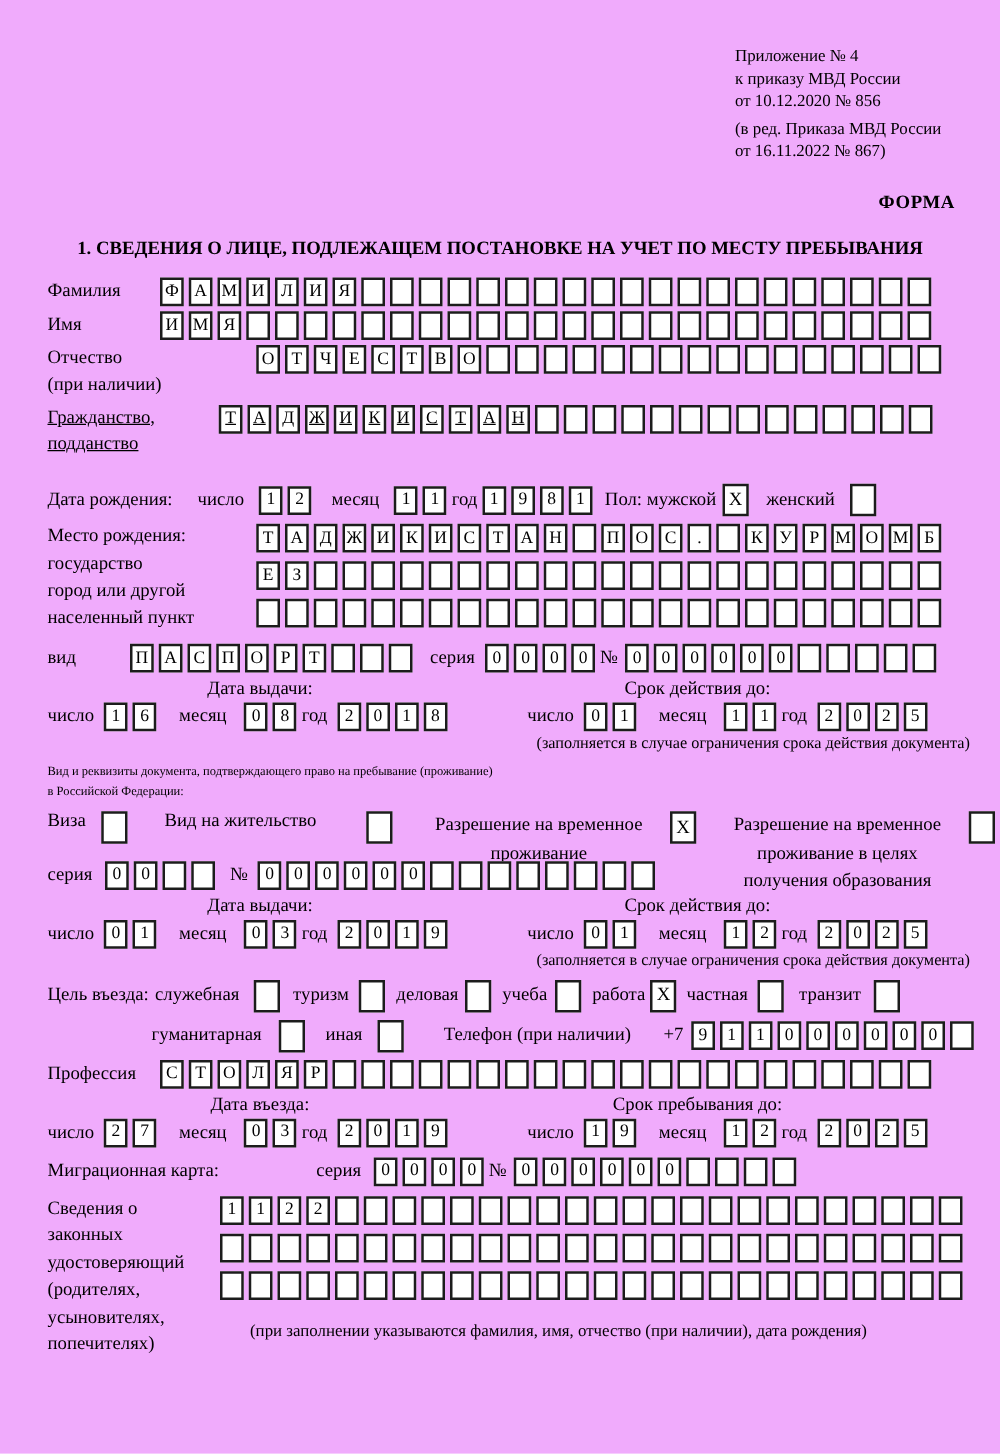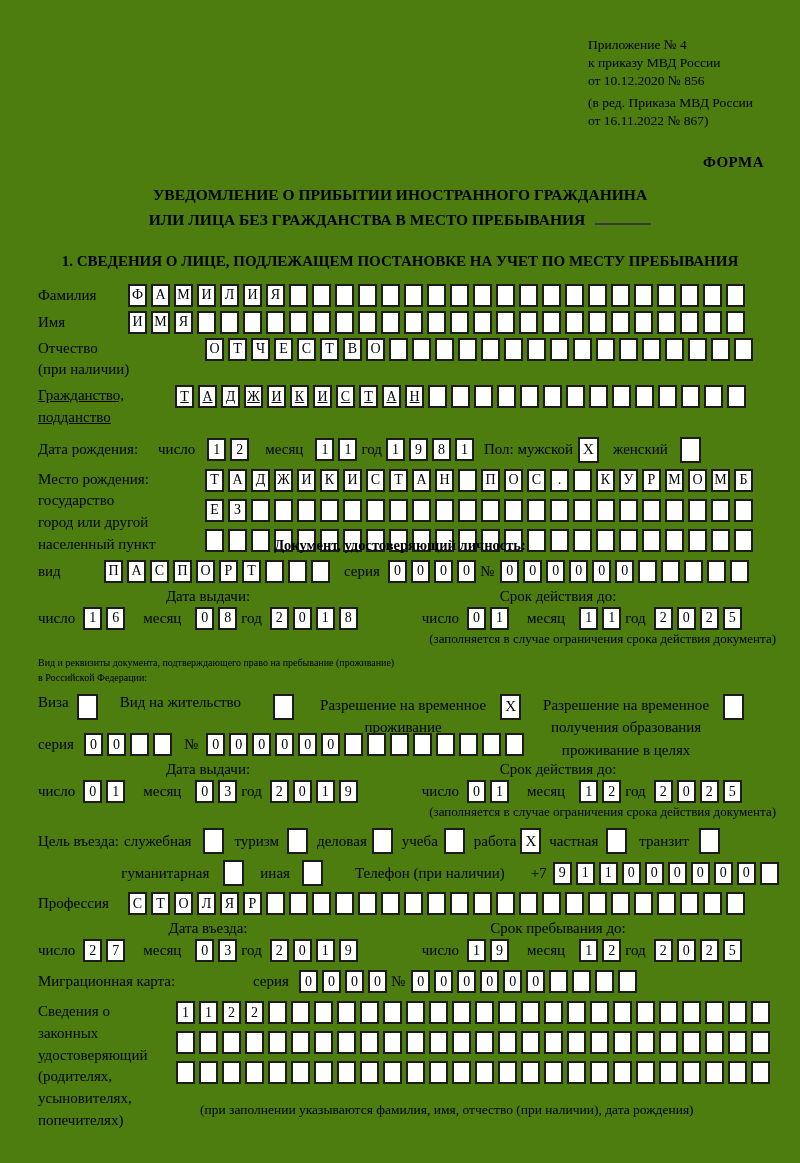--- a/index.html
+++ b/index.html
@@ -1,17 +1,17 @@
 <!DOCTYPE html>
 <html><head>
 <meta charset="utf-8">
 <style>
   html,body{margin:0;padding:0;background:#fff;}
   body{width:800px;font-family:"Liberation Serif",serif;color:#000;}
-  .page{position:relative;width:800px;height:1163px;background:#4d7c0f;overflow:hidden;box-sizing:border-box;}
+  .page{position:relative;width:800px;height:1163px;background:#f0abfc;overflow:hidden;box-sizing:border-box;}
 
   .hdr{margin:36px 0 0 588px;font-size:13.5px;line-height:1.32;}
   .hdr-gap{margin-top:5px;}
   .forma{margin:24px 36px 0 0;text-align:right;font-weight:bold;font-size:15px;letter-spacing:.5px;padding-left:36px;}
 
   .title{margin-top:12px;text-align:center;font-weight:bold;font-size:15.5px;line-height:1.6;}
   .blank-line{display:inline-block;width:56px;height:13px;border-bottom:2px solid #3a3a3a;margin-left:10px;}
 
   .sec-head{margin-top:20px;text-align:center;font-weight:bold;font-size:15px;}
 
@@ -30,45 +30,41 @@
 
   .dg-wrap{margin-left:38px;margin-top:5px;font-size:15px;}
   .dg-heads{display:flex;}
   .dg-heads div{text-align:center;}
   .dg-fields{display:flex;align-items:center;margin-top:2px;}
   .gap8{width:8px;} .gap14{width:14px;} .gap60{width:60px;}
   .limit-note{font-size:13px;text-align:right;margin:1px 24px 0 0;}
 
   .para{margin:8px 0 0 38px;font-size:10px;line-height:1.55;}
 
-  .cbrow{display:flex;align-items:flex-start;margin:8px 0 0 38px;font-size:15px;}
+  .cbrow{display:flex;align-items:flex-start;margin:8px 0 0 38px;font-size:15px;justify-content:space-between;}
   .cbrow .txt{margin-right:8px;}
   .cbrow .multiline{text-align:center;line-height:1.5;}
 
   .inlinegap{width:12px;flex:0 0 auto;}
   .footer-note{font-size:13.5px;margin:2px 0 0 200px;}
 </style>
 </head>
 <body>
 
 <div class="page">
 
   <div class="hdr">
     <div>Приложение № 4</div>
     <div>к приказу МВД России</div>
     <div>от 10.12.2020 № 856</div>
     <div class="hdr-gap">(в ред. Приказа МВД России</div>
     <div>от 16.11.2022 № 867)</div>
   </div>
   <div class="forma">ФОРМА</div>
 
-  <div class="title">
-    <div>УВЕДОМЛЕНИЕ О ПРИБЫТИИ ИНОСТРАННОГО ГРАЖДАНИНА</div>
-    <div><span>ИЛИ ЛИЦА БЕЗ ГРАЖДАНСТВА В МЕСТО ПРЕБЫВАНИЯ</span><span class="blank-line"></span></div>
-  </div>
 
   <div class="sec-head">1. СВЕДЕНИЯ О ЛИЦЕ, ПОДЛЕЖАЩЕМ ПОСТАНОВКЕ НА УЧЕТ ПО МЕСТУ ПРЕБЫВАНИЯ</div>
 
   <div class="row" style="margin-top:14px;">
     <span class="lbl w90">Фамилия</span>
     <span class="cells">
         <span class="cell">Ф</span>
         <span class="cell">А</span>
         <span class="cell">М</span>
         <span class="cell">И</span>
@@ -191,21 +187,21 @@
         <span class="cell"></span>
         <span class="cell"></span>
         <span class="cell"></span>
         <span class="cell"></span>
         <span class="cell"></span>
         <span class="cell"></span>
         <span class="cell"></span>
       </span>
   </div>
 
-  <div class="row" style="margin-top:8px;">
+  <div class="row" style="margin-top:20px;">
     <span class="lbl">Дата рождения:</span>
     <span class="inlinegap" style="width:20px;"></span>
     <span class="lbl">число</span>
     <span class="inlinegap"></span>
     <span class="cells">
         <span class="cell">1</span>
         <span class="cell">2</span>
       </span>
     <span class="inlinegap"></span>
     <span class="lbl">месяц</span>
@@ -318,21 +314,20 @@
           <span class="cell"></span>
           <span class="cell"></span>
           <span class="cell"></span>
           <span class="cell"></span>
           <span class="cell"></span>
           <span class="cell"></span>
         </span>
     </div>
   </div>
 
-  <div class="center-bold" style="margin-top:-26px;">Документ, удостоверяющий личность:</div>
 
   <div class="row" style="margin-top:6px;">
     <span class="lbl" style="width:66px;">вид</span>
     <span class="cells">
         <span class="cell">П</span>
         <span class="cell">А</span>
         <span class="cell">С</span>
         <span class="cell">П</span>
         <span class="cell">О</span>
         <span class="cell">Р</span>
@@ -441,22 +436,22 @@
       <div>Разрешение на временное</div>
       <div>проживание</div>
     </div>
     <span class="inlinegap" style="width:14px;"></span>
     <span class="cells cbx">
         <span class="cell">X</span>
       </span>
     <span class="inlinegap" style="width:18px;"></span>
     <div class="multiline">
       <div>Разрешение на временное</div>
+      <div>проживание в целях</div>
       <div>получения образования</div>
-      <div>проживание в целях</div>
     </div>
     <span class="inlinegap" style="width:14px;"></span>
     <span class="cells cbx">
         <span class="cell"></span>
       </span>
   </div>
 
   <div class="row" style="margin-top:-28px;">
     <span class="lbl">серия</span>
     <span class="inlinegap" style="width:10px;"></span>

